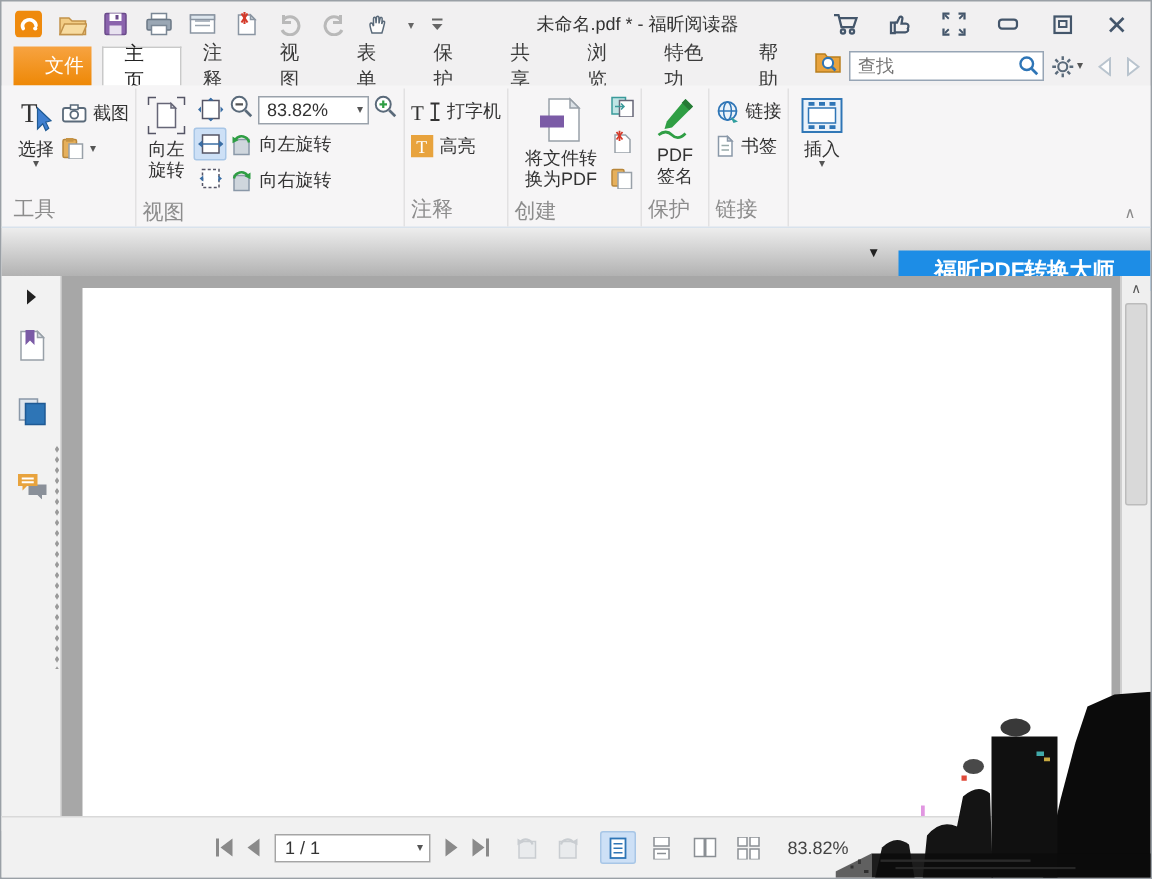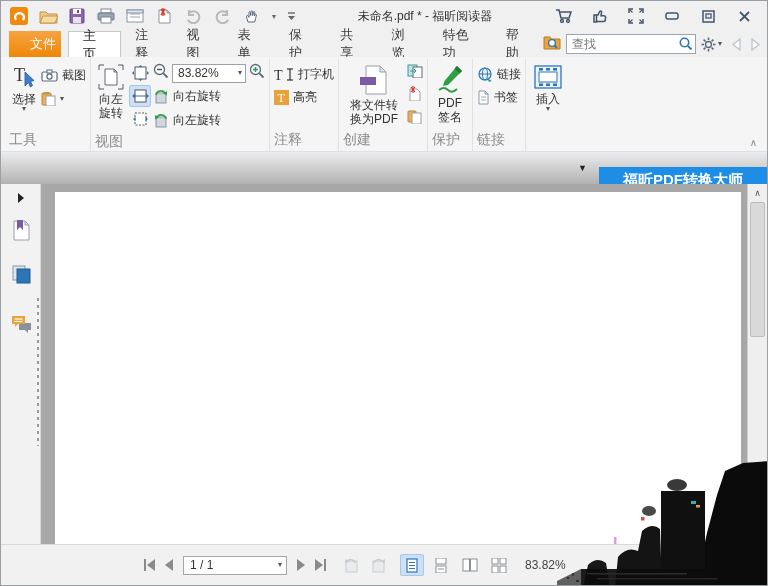--- a/index.html
+++ b/index.html
@@ -351,32 +351,32 @@
                   <circle cx="6.5" cy="6.5" r="5" fill="#fff" stroke="#5a6a7a" stroke-width="1.3"></circle>
                   <line x1="10.5" y1="10.5" x2="14.5" y2="14.5" stroke="#5a6a7a" stroke-width="1.8"></line>
                   <line x1="4" y1="6.5" x2="9" y2="6.5" stroke="#2f9e44" stroke-width="1.5"></line>
                   <line x1="6.5" y1="4" x2="6.5" y2="9" stroke="#2f9e44" stroke-width="1.5"></line>
                 </svg>
             </span>
           </div>
           <div class="mini-row">
             <svg width="16" height="15">
                 <rect x="3" y="4" width="10" height="10" fill="#cfd6dd" stroke="#8a98a8"></rect>
+                <path d="M13 6 a5 5 0 0 0 -9 -2" fill="none" stroke="#2f9e44" stroke-width="1.6"></path>
+                <polygon points="2,2 6,4.5 2,6.5" fill="#2f9e44"></polygon>
+              </svg>
+            <span>向左旋转</span>
+          </div>
+          <div class="mini-row">
+            <svg width="16" height="15">
+                <rect x="3" y="4" width="10" height="10" fill="#cfd6dd" stroke="#8a98a8"></rect>
                 <path d="M3 6 a5 5 0 0 1 9 -2" fill="none" stroke="#2f9e44" stroke-width="1.6"></path>
                 <polygon points="14,2 10,4.5 14,6.5" fill="#2f9e44"></polygon>
               </svg>
             <span>向右旋转</span>
-          </div>
-          <div class="mini-row">
-            <svg width="16" height="15">
-                <rect x="3" y="4" width="10" height="10" fill="#cfd6dd" stroke="#8a98a8"></rect>
-                <path d="M13 6 a5 5 0 0 0 -9 -2" fill="none" stroke="#2f9e44" stroke-width="1.6"></path>
-                <polygon points="2,2 6,4.5 2,6.5" fill="#2f9e44"></polygon>
-              </svg>
-            <span>向左旋转</span>
           </div>
         </div>
       </div>
       <div class="rg-label">视图</div>
     </div>
 
     <div class="rgroup">
       <div class="rg-content">
         <div style="display:flex;flex-direction:column;padding-top:3px">
           <div class="mini-row">

